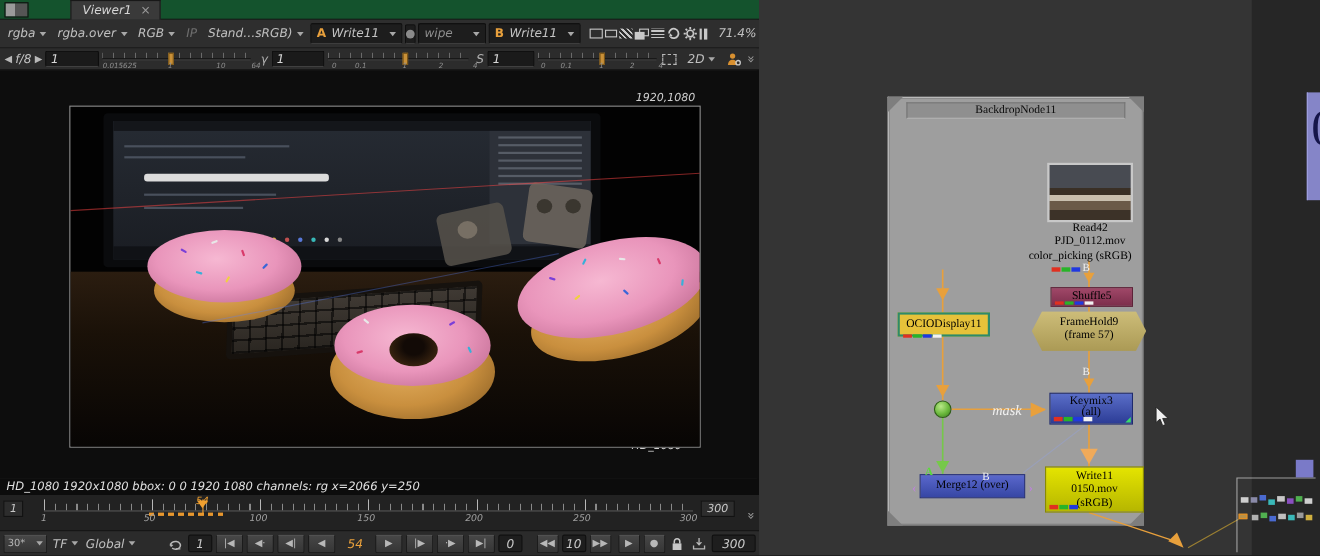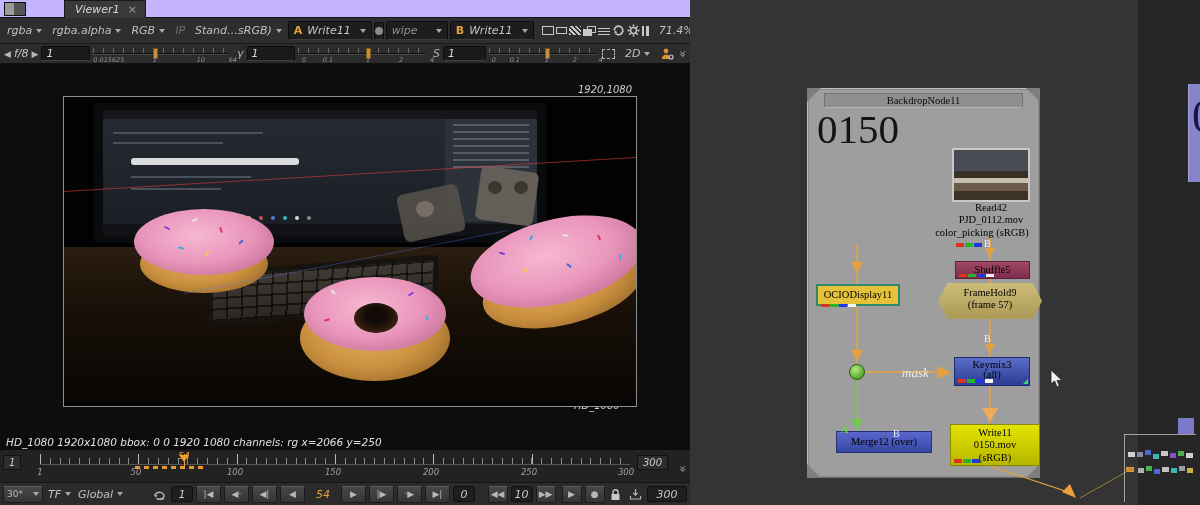--- a/index.html
+++ b/index.html
@@ -8,21 +8,21 @@
     position:relative; width:1200px; height:505px; overflow:hidden;
     font-family:"DejaVu Sans","Liberation Sans",sans-serif;
     font-size:11px; color:#c4c4c4; background:#262626;
   }
   .ui { font-style:italic; }
   .nowrap { white-space:nowrap; }
 
   
   #viewer { position:absolute; left:0; top:0; width:690px; height:505px; background:#232323; border-right:2px solid #111; }
 
-  #tabbar { position:absolute; left:0; top:0; width:690px; height:18px; background:#c4b5fd; border-bottom:1px solid #151515; }
+  #tabbar { position:absolute; left:0; top:0; width:690px; height:18px; background:#14532d; border-bottom:1px solid #151515; }
   .pane-icon { position:absolute; left:4px; top:2px; width:22px; height:14px; background:linear-gradient(90deg,#9a9a9a 0 45%,#555 45%); border:1px solid #111; }
   .tab { position:absolute; left:64px; top:0; height:18px; padding:2px 8px 0 10px; background:#3a3a3a; border:1px solid #181818; border-bottom:none; color:#d6d6d6; }
   .tab .x { color:#9a9a9a; margin-left:8px; font-style:normal; }
 
   .toolbar1 { position:absolute; left:0; top:18px; width:690px; height:26px; background:#2e2e2e; border-bottom:1px solid #191919; display:flex; align-items:center; padding:0 3px; gap:2px; }
   .dd { display:flex; align-items:center; gap:4px; padding:2px 4px; color:#c0c0c0;text-align:right; }
   .caret { width:0; height:0; border-left:3px solid transparent; border-right:3px solid transparent; border-top:4px solid #a8a8a8; display:inline-block; }
   .inset { background:#1d1d1d; border:1px solid #0e0e0e; border-bottom-color:#3d3d3d; border-radius:2px; }
   .src-dd { display:flex; align-items:center; gap:5px; padding:2px 5px; min-width:84px; }
   .ab { color:#e8a03c; font-weight:bold; font-style:normal; }
@@ -125,21 +125,21 @@
         <span>Viewer1</span><span class="x">×</span>
       </div>
     </div>
 
     <div class="toolbar1 ui">
       <div class="dd">
           <span>rgba</span>
           <span class="caret"></span>
         </div>
       <div class="dd">
-          <span>rgba.alpha</span>
+          <span>rgba.over</span>
           <span class="caret"></span>
         </div>
       <div class="dd">
           <span>RGB</span>
           <span class="caret"></span>
         </div>
       <div class="dd" style="color:#6f6f6f">
           <span>IP</span>
         </div>
       <div class="dd">
@@ -440,21 +440,20 @@
   </div>
 
   <div id="graph">
 
     <div class="backdrop">
       <i class="bd-corner" style="left:-1px;top:-1px;border-left:14px solid #7e7e7e;border-bottom:14px solid transparent"></i>
       <i class="bd-corner" style="right:-1px;top:-1px;border-right:14px solid #7e7e7e;border-bottom:14px solid transparent"></i>
       <i class="bd-corner" style="left:-1px;bottom:-1px;border-left:14px solid #7e7e7e;border-top:14px solid transparent"></i>
       <i class="bd-corner" style="right:-1px;bottom:-1px;border-right:14px solid #7e7e7e;border-top:14px solid transparent"></i>
       <div class="bd-head">BackdropNode11</div>
-      <div class="bd-big">0150</div>
     </div>
 
     <svg id="wires">
 
       <line x1="167" y1="245" x2="167" y2="284" stroke="#e8a03c" stroke-width="1.5"></line>
       <polygon points="161,262 173,262 167,273" fill="#e8a03c"></polygon>
 
       <line x1="167" y1="306" x2="167" y2="364" stroke="#e8a03c" stroke-width="1.5"></line>
       <polygon points="161,350 173,350 167,361" fill="#e8a03c"></polygon>
 

